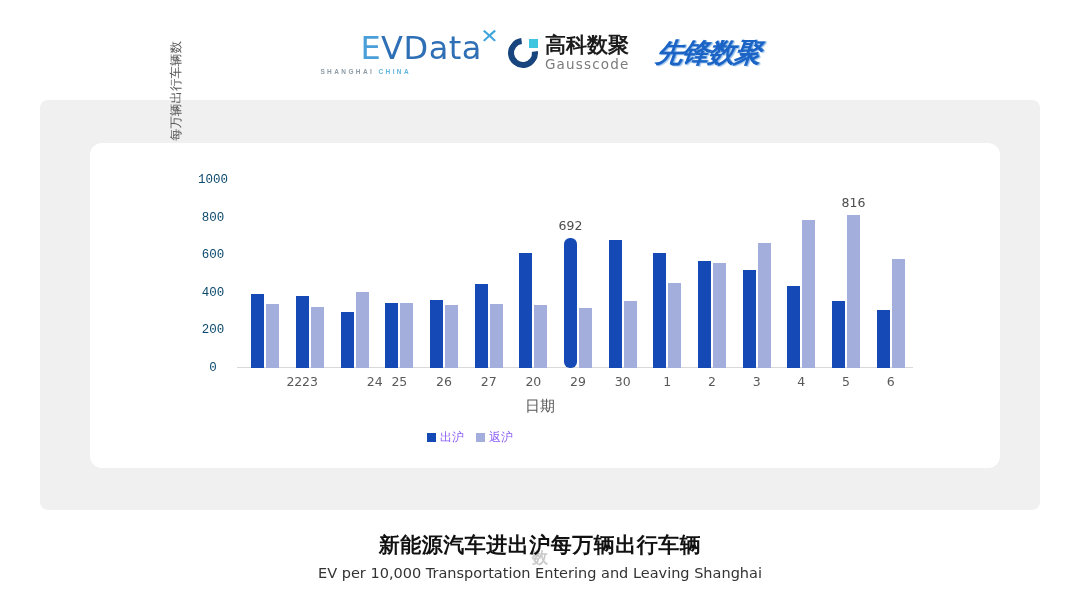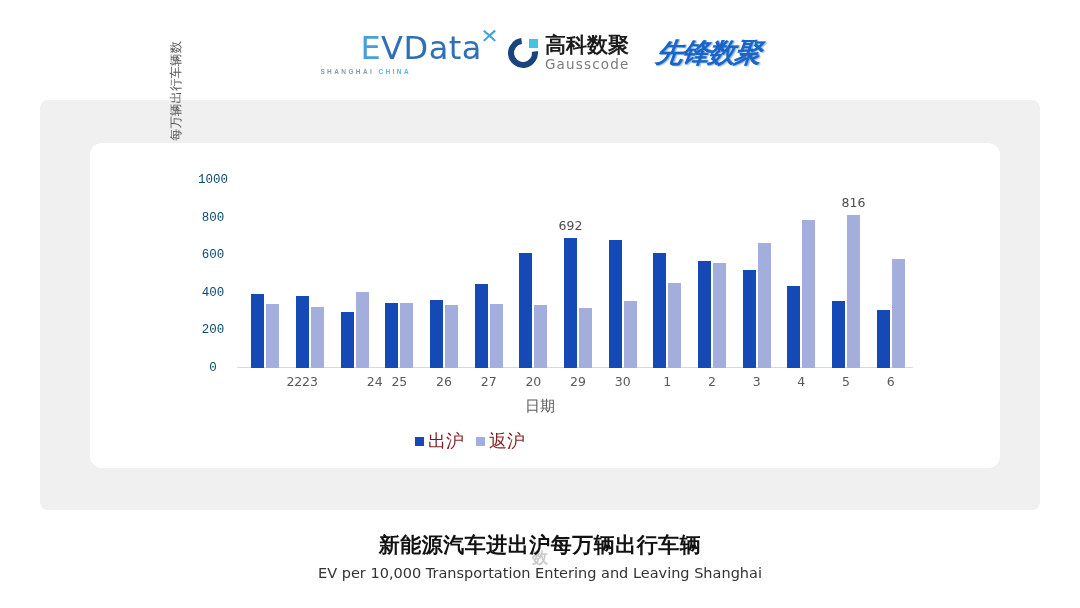--- a/index.html
+++ b/index.html
@@ -140,21 +140,21 @@
 
   .x-axis-title {
     position: absolute; left: 0; top: 397px; width: 1080px;
     text-align: center; font-size: 15px; color: #595959;
     font-family: "DejaVu Sans", sans-serif;
   }
 
   .legend {
     position: absolute; left: 0; top: 429px; width: 940px;
     display: flex; align-items: center; justify-content: center; gap: 12px;
-    font-size: 18px; color: #7f1d1d;
+    font-size: 12px; color: #8b5cf6;
     font-family: "DejaVu Sans", sans-serif;
   }
   .legend-item { display: flex; align-items: center; gap: 4px; }
   .legend-swatch { width: 9px; height: 9px; display: inline-block; }
   .legend-swatch.out { background: #1549b5; }
   .legend-swatch.ret { background: #a3aedc; }
 
   
   .caption-cn {
     position: absolute; left: 0; top: 531px; width: 1080px;
@@ -238,21 +238,21 @@
       </div>
       <div class="group" style="left: 223.333px; width: 44.6667px;">
         <div class="bar out" style="height: 84.036px; background: rgb(21, 73, 181);"></div>
         <div class="bar ret" style="height: 63.92px; background: rgb(163, 174, 220);"></div>
       </div>
       <div class="group" style="left: 268px; width: 44.6667px;">
         <div class="bar out" style="height: 115.056px; background: rgb(21, 73, 181);"></div>
         <div class="bar ret" style="height: 62.98px; background: rgb(163, 174, 220);"></div>
       </div>
       <div class="group" style="left: 312.667px; width: 44.6667px;">
-        <div class="bar out" style="height: 130.096px; background: rgb(21, 73, 181);">
+        <div class="bar out" style="height: 130.096px; background: rgb(21, 73, 181); border-radius: 6px;">
           <span class="bar-label">692</span>
         </div>
         <div class="bar ret" style="height: 59.784px; background: rgb(163, 174, 220);"></div>
       </div>
       <div class="group" style="left: 357.333px; width: 44.6667px;">
         <div class="bar out" style="height: 128.028px; background: rgb(21, 73, 181);"></div>
         <div class="bar ret" style="height: 66.928px; background: rgb(163, 174, 220);"></div>
       </div>
       <div class="group" style="left: 402px; width: 44.6667px;">
         <div class="bar out" style="height: 115.056px; background: rgb(21, 73, 181);"></div>

